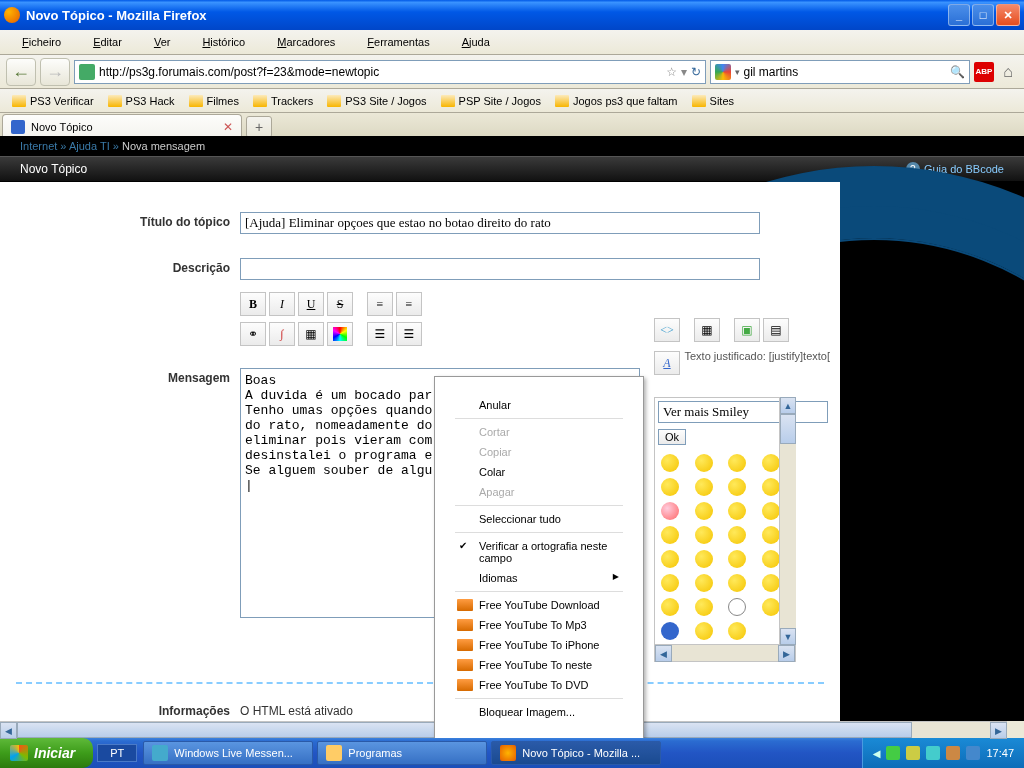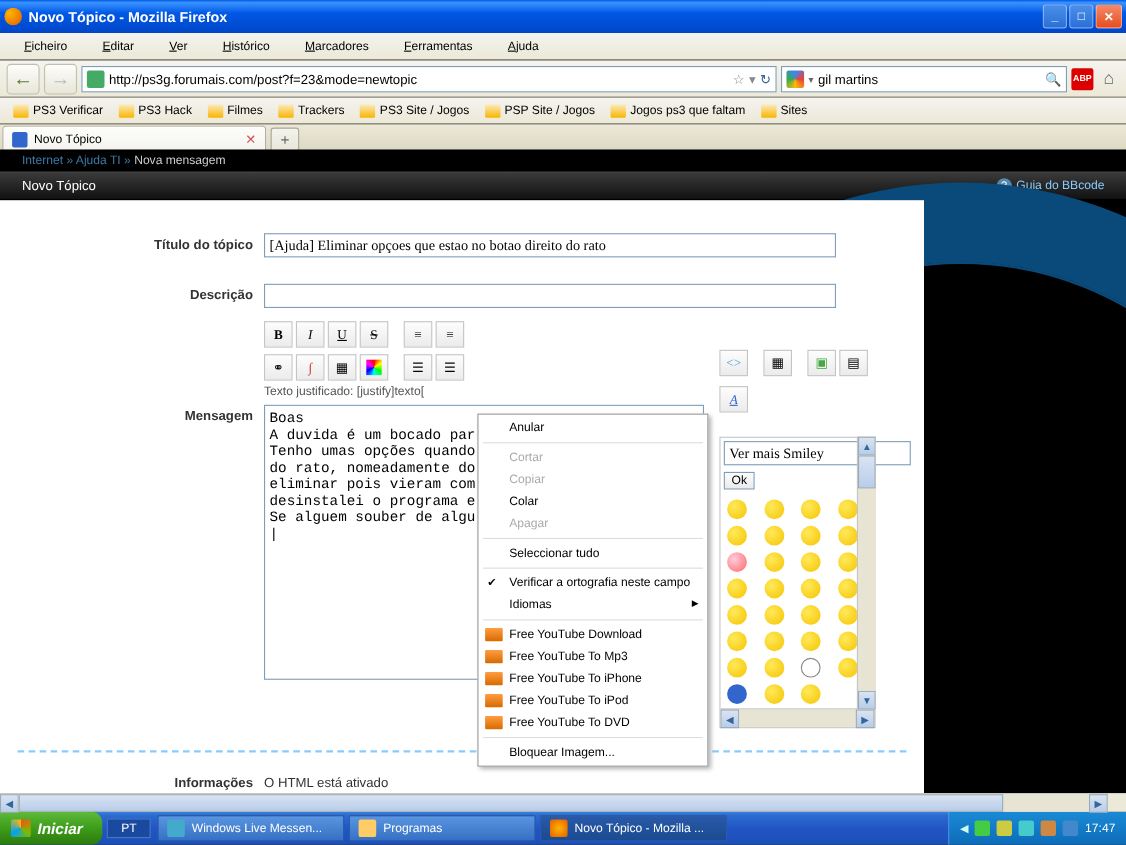--- a/index.html
+++ b/index.html
@@ -63,21 +63,21 @@
 .form-field input[type=text] { width: 520px; border: 1px solid #7f9db9; padding: 2px 4px; font-size: 13px; font-family: Tahoma; }
 .form-field select { width: 180px; border: 1px solid #7f9db9; font-size: 12px; background: #ebe8d7; }
 
 
 .ed-toolbar { display: flex; gap: 3px; margin-top: 6px; flex-wrap: wrap; }
 .ed-btn { width: 26px; height: 24px; border: 1px solid #c4c4c4; background: linear-gradient(#fdfdfd, #ebebeb); display: flex; align-items: center; justify-content: center; font-size: 12px; font-family: serif; cursor: default; }
 .ed-btn.b { font-weight: bold; }
 .ed-btn.i { font-style: italic; }
 .ed-btn.u { text-decoration: underline; }
 .ed-btn.s { text-decoration: line-through; }
-.ed-hint { font-size: 11px; color: #555; margin-top: 4px; }
+.ed-hint { font-size: 11px; color: #555; margin-top: 4px; text-align: right; }
 
 .msg-area { width: 400px; height: 250px; border: 1px solid #7f9db9; padding: 4px; font-size: 13px; font-family: "Courier New", monospace; resize: none; overflow: auto; }
 .msg-layout { display: flex; gap: 14px; align-items: flex-start; }
 
 
 .smiley-panel { width: 142px; border: 1px solid #c4c4c4; }
 .smiley-top { display: flex; padding: 3px; gap: 4px; align-items: center; }
 .smiley-top input { flex: 1; border: 1px solid #7f9db9; font-size: 11px; padding: 1px 2px; }
 .smiley-top button { border: 1px solid #7f9db9; background: linear-gradient(#fdfdfd, #ebebeb); font-size: 11px; padding: 1px 6px; }
 .smiley-grid { display: grid; grid-template-columns: repeat(4, 1fr); gap: 6px; padding: 6px; height: 196px; overflow: hidden; }
@@ -85,21 +85,21 @@
 .smiley-scroll { height: 17px; background: #ece9d8; border-top: 1px solid #c4c4c4; display: flex; }
 .smiley-scroll .sbtn { width: 17px; height: 17px; background: linear-gradient(#dae3f2, #b8cdea); border: 1px solid #9ab; display: flex; align-items: center; justify-content: center; font-size: 9px; color: #369; }
 .smiley-scroll .strack { flex: 1; background: #e8e4d4; }
 .smiley-vscroll { position: absolute; right: 0; top: 0; bottom: 17px; width: 17px; background: #ece9d8; border-left: 1px solid #c4c4c4; }
 .smiley-wrap { position: relative; }
 .smiley-vscroll .vbtn { height: 17px; background: linear-gradient(#dae3f2, #b8cdea); border: 1px solid #9ab; display: flex; align-items: center; justify-content: center; font-size: 9px; color: #369; }
 .smiley-vscroll .vtrack { height: calc(100% - 34px); background: #e8e4d4; position: relative; }
 .smiley-vscroll .vthumb { position: absolute; top: 0; left: 0; right: 0; height: 30px; background: linear-gradient(#dae3f2, #b8cdea); border: 1px solid #9ab; }
 
 
-.ctx-menu { position: absolute; left: 434px; top: 240px; width: 210px; background: #fff; border: 1px solid #999; box-shadow: 2px 2px 4px rgba(0,0,0,0.3); font-size: 11px; z-index: 1000; padding: 2px; }
+.ctx-menu { position: absolute; left: 434px; top: 240px; width: 210px; background: #fff; border: 1px solid #999; box-shadow: 2px 2px 4px rgba(0,0,0,0.3); font-size: 11px; z-index: 1000; padding: 18px; }
 .ctx-item { padding: 4px 8px 4px 26px; position: relative; cursor: default; }
 .ctx-item.disabled { color: #aaa; }
 .ctx-sep { height: 1px; background: #ddd; margin: 3px 2px; }
 .ctx-check::before { content: "✔"; position: absolute; left: 6px; font-size: 10px; }
 .ctx-arrow::after { content: "▶"; position: absolute; right: 6px; font-size: 8px; }
 .ctx-ico { position: absolute; left: 4px; width: 16px; height: 12px; background: linear-gradient(#ff9c42, #d66a00); border-radius: 1px; top: 4px; }
 
 .dashed-sep { border-top: 2px dashed #8cf; margin: 20px 6px; }
 .info-block { display: flex; }
 .info-label { width: 230px; text-align: right; padding-right: 10px; font-size: 12px; font-weight: bold; color: #333; }
@@ -368,21 +368,21 @@
     <div class="ctx-item disabled">Apagar</div>
     <div class="ctx-sep"></div>
     <div class="ctx-item">Seleccionar tudo</div>
     <div class="ctx-sep"></div>
     <div class="ctx-item ctx-check">Verificar a ortografia neste campo</div>
     <div class="ctx-item ctx-arrow">Idiomas</div>
     <div class="ctx-sep"></div>
     <div class="ctx-item"><div class="ctx-ico"></div><span>Free YouTube Download</span></div>
     <div class="ctx-item"><div class="ctx-ico"></div><span>Free YouTube To Mp3</span></div>
     <div class="ctx-item"><div class="ctx-ico"></div><span>Free YouTube To iPhone</span></div>
-    <div class="ctx-item"><div class="ctx-ico"></div><span>Free YouTube To iPod</span></div>
+    <div class="ctx-item"><div class="ctx-ico"></div><span>Free YouTube To neste</span></div>
     <div class="ctx-item"><div class="ctx-ico"></div><span>Free YouTube To DVD</span></div>
     <div class="ctx-sep"></div>
     <div class="ctx-item">Bloquear Imagem...</div>
   </div>
 </div>
 
 <div class="browser-hscroll">
   <div class="hbtn">◀</div>
   <div class="htrack">
       <div class="hthumb"></div>

